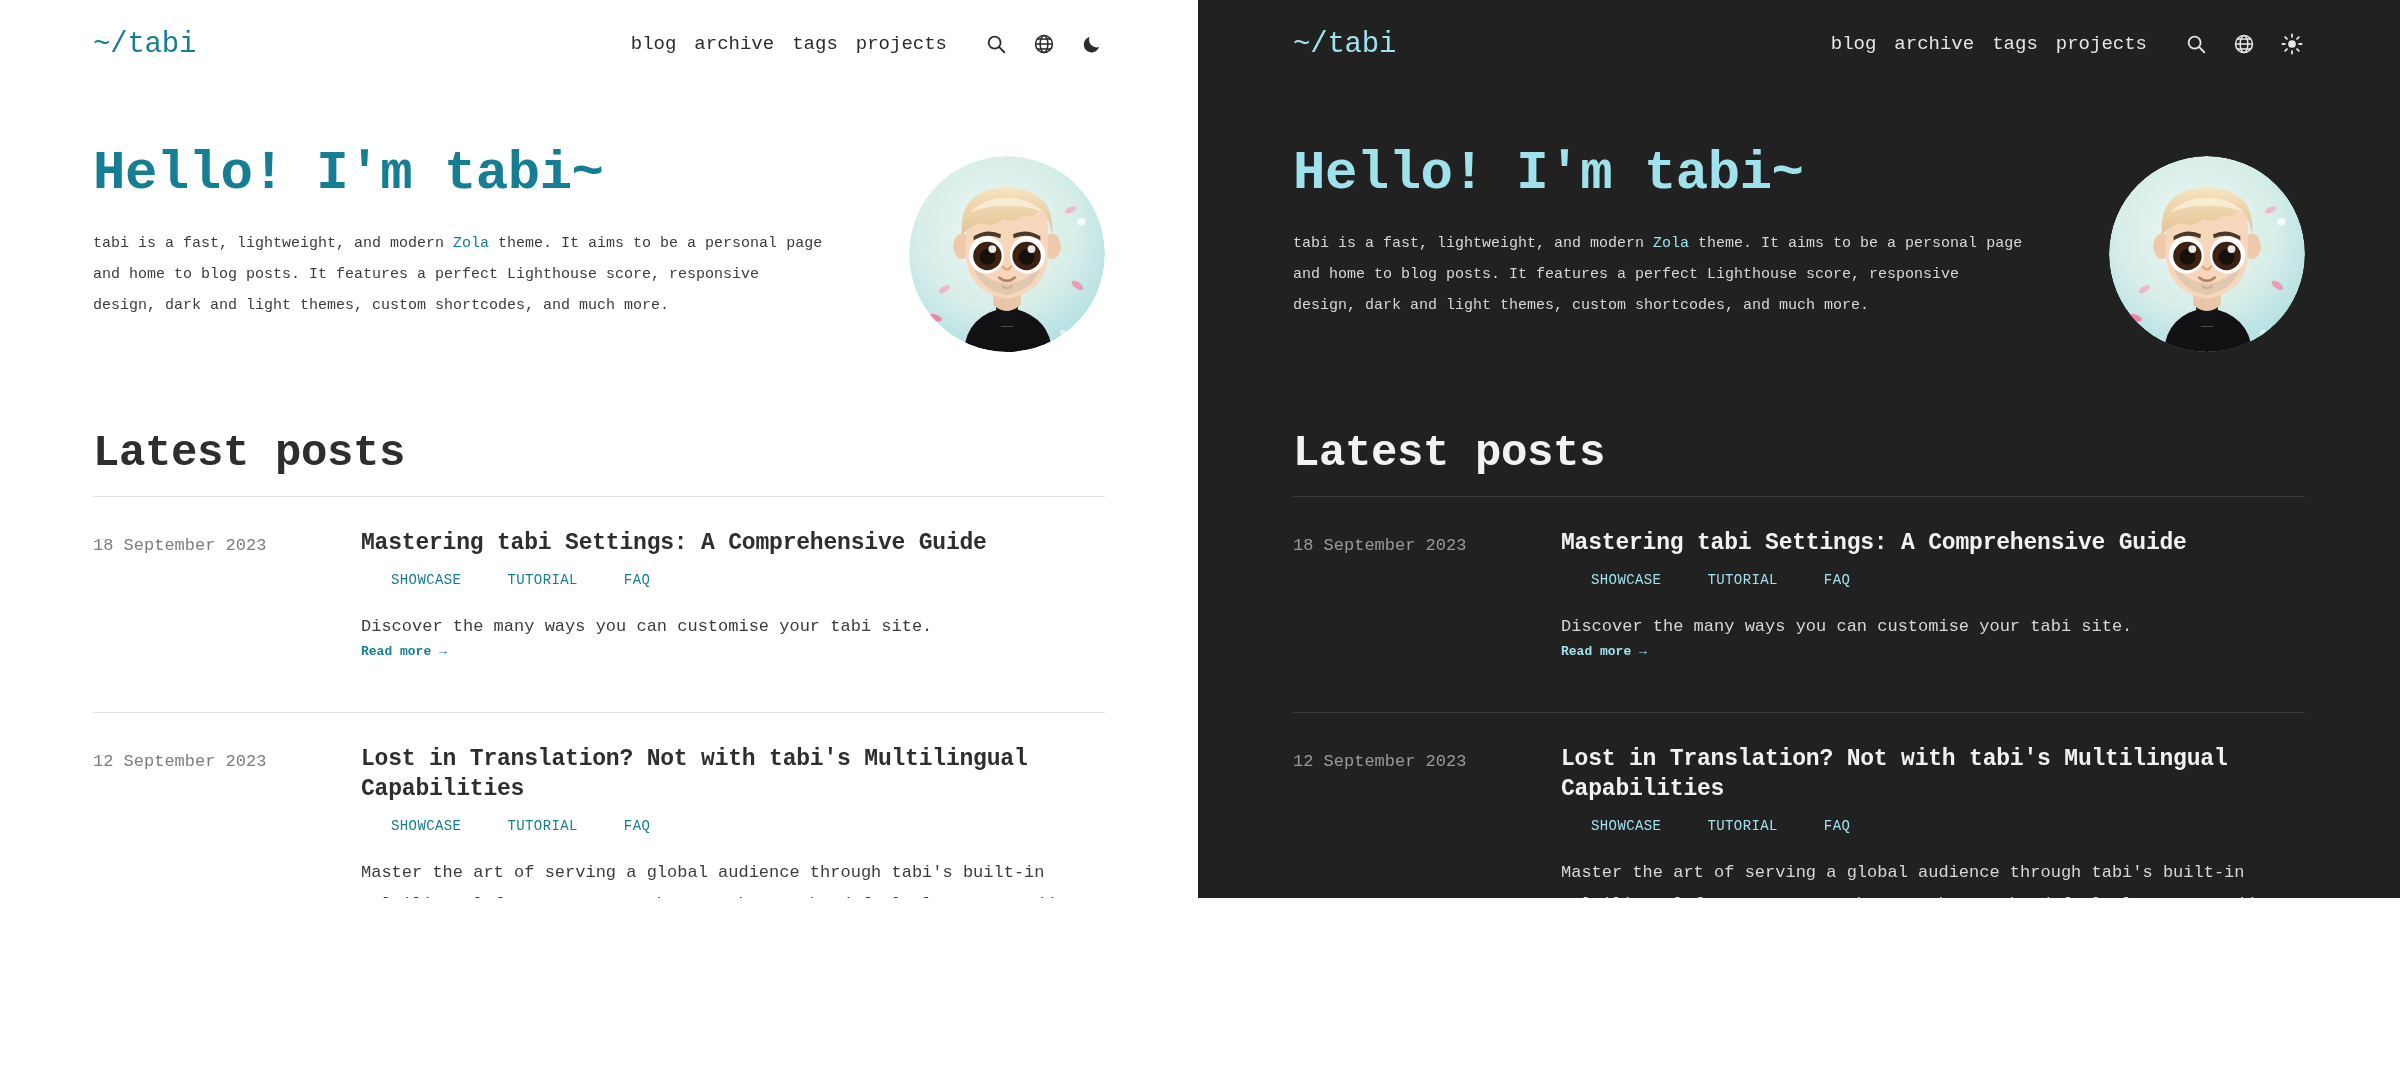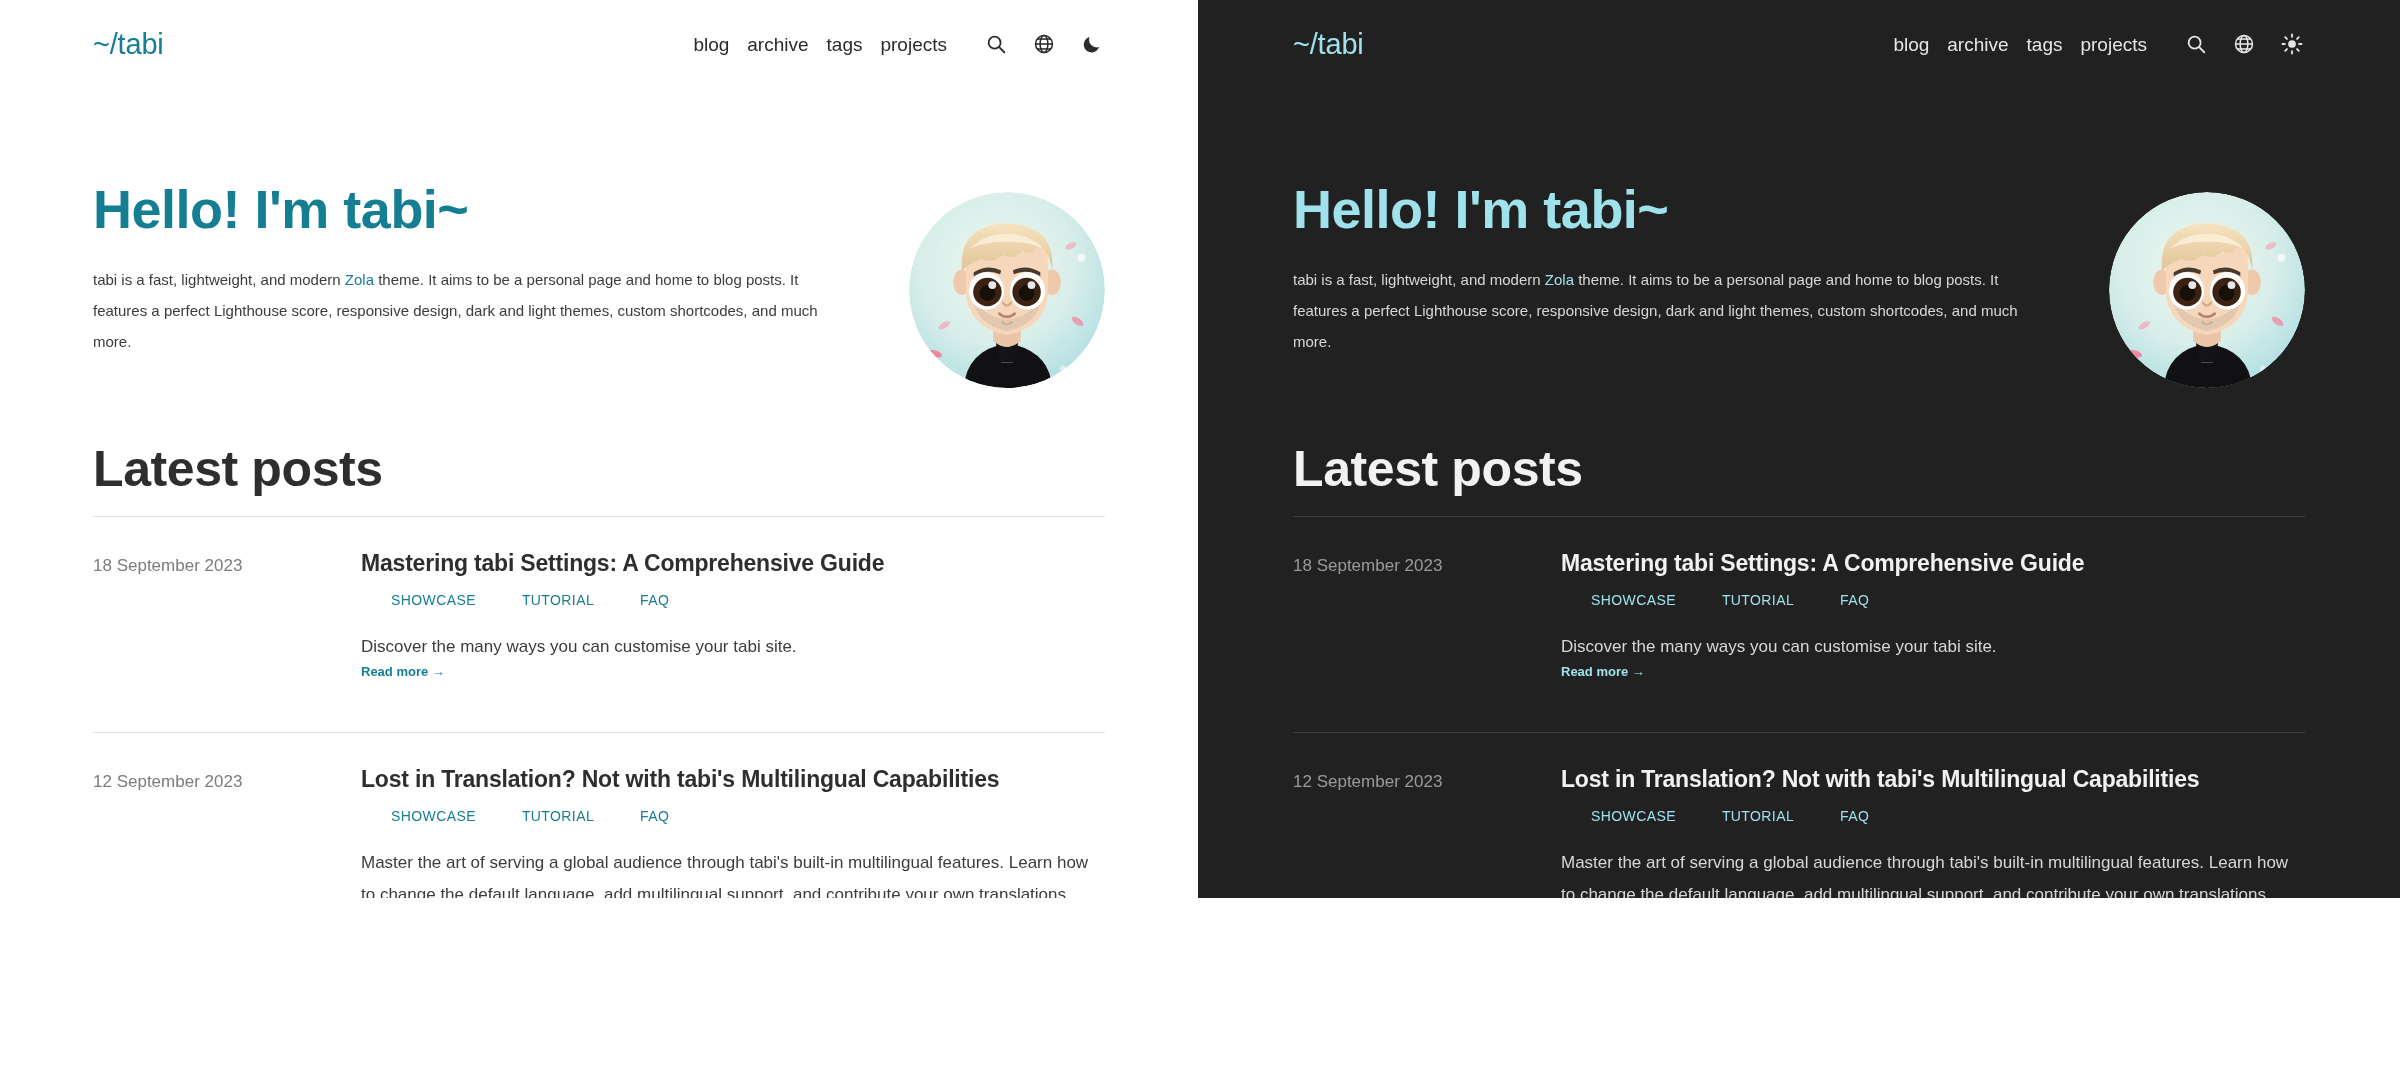--- a/index.html
+++ b/index.html
@@ -20,20 +20,21 @@
     display: flex;
     width: 2400px;
     height: 1084px;
   }
 
   
   .panel {
     position: relative;
     height: 898px;
     overflow: hidden;
+    font-family: Liberation Mono, monospace;
   }
 
   .panel--light {
     width: 1198px;
     background: #ffffff;
     --accent: #157e93;
     --fg: #2b2b2b;
     --fg-soft: #3c3c3c;
     --muted: #7c7c7c;
     --rule: #e2e2e2;
@@ -108,21 +109,21 @@
     color: var(--fg);
     padding: 0;
   }
   .icon-btn svg { display: block; }
 
   
   .hero {
     display: flex;
     align-items: flex-start;
     justify-content: space-between;
-    margin-top: 108px;
+    margin-top: 72px;
     gap: 40px;
   }
 
   .hero-text { flex: 0 0 730px; padding-top: 6px; }
 
   .hero-title {
     font-size: 54px;
     font-weight: 700;
     letter-spacing: -0.5px;
     line-height: 1.1;
@@ -149,25 +150,25 @@
     width: 196px;
     height: 196px;
     border-radius: 50%;
     overflow: hidden;
     margin-top: 18px;
   }
   .avatar svg { display: block; width: 196px; height: 196px; }
 
   
   .section-title {
-    font-size: 50px;
+    font-size: 44px;
     font-weight: 700;
     letter-spacing: -0.4px;
     color: var(--heading);
-    margin-top: 52px;
+    margin-top: 76px;
   }
 
   .rule {
     height: 1px;
     background: var(--rule);
     margin-top: 18px;
   }
 
   .post {
     display: flex;

